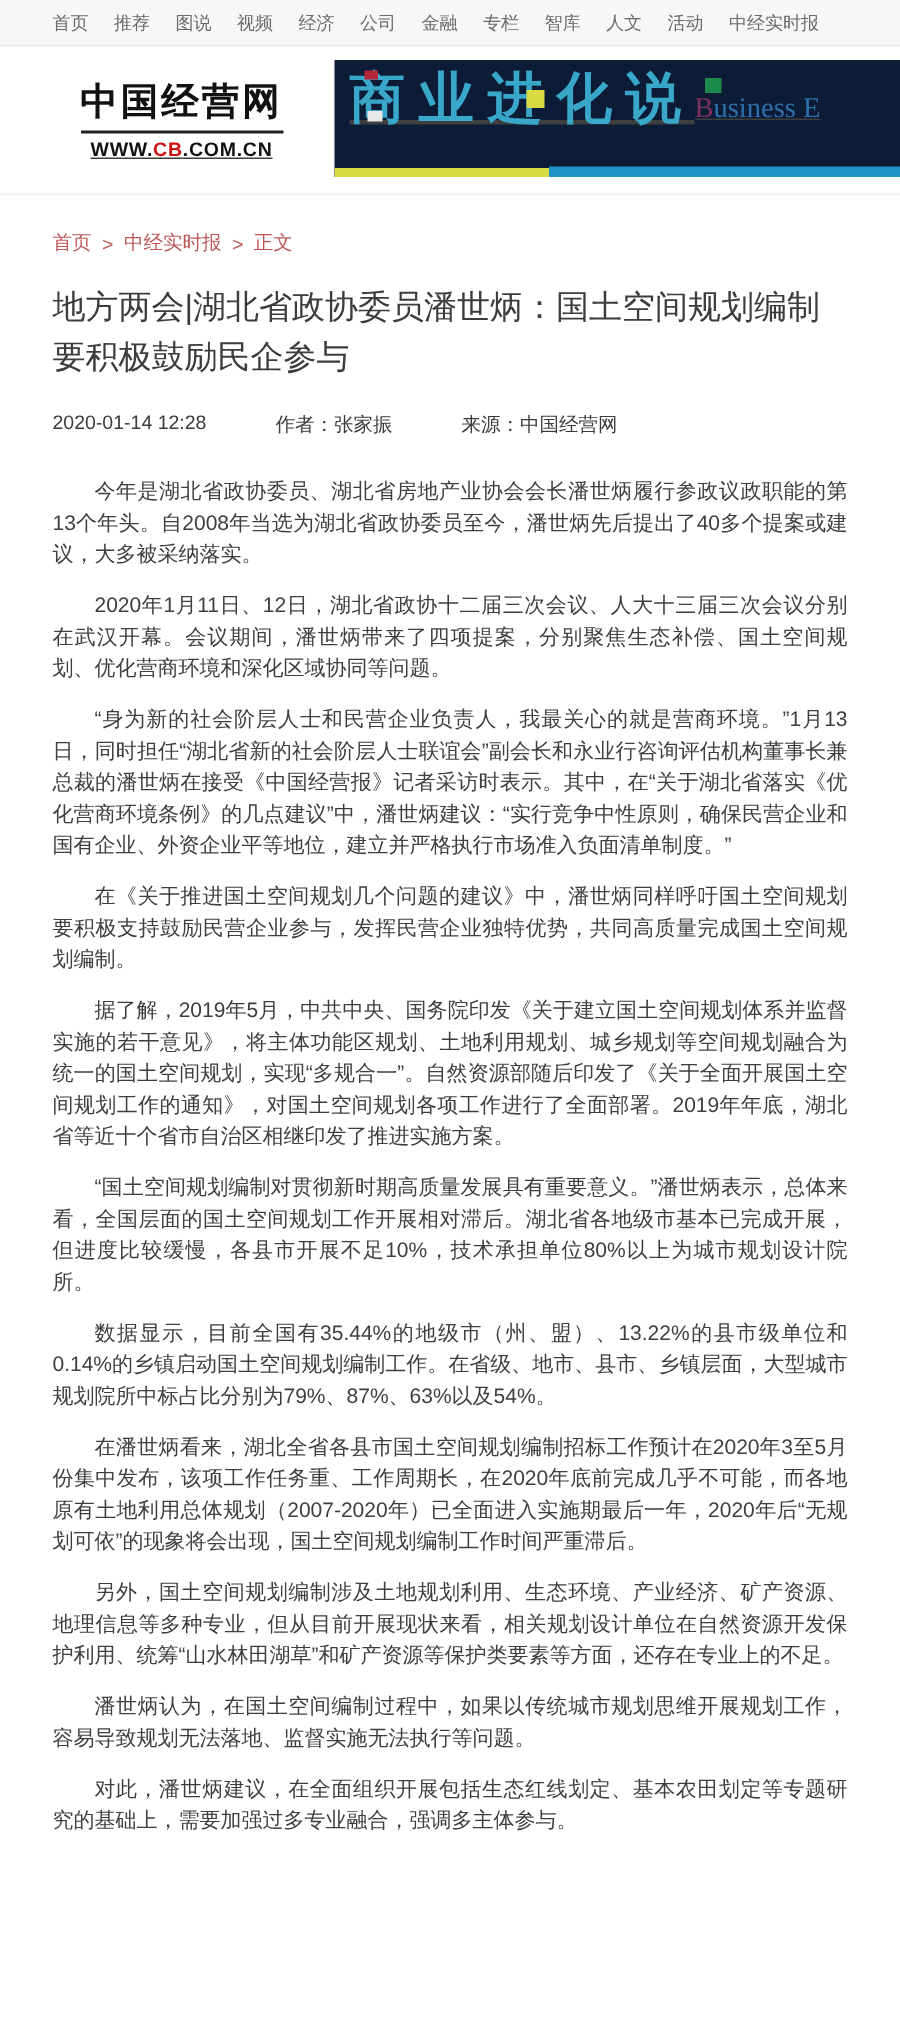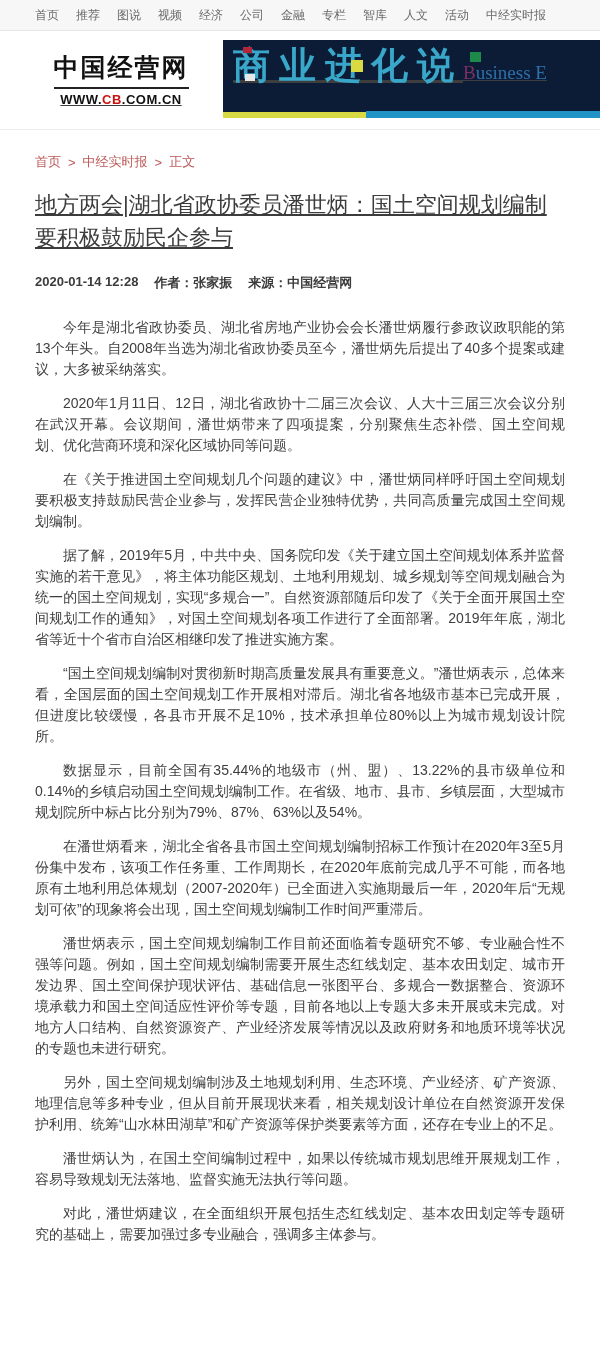--- a/index.html
+++ b/index.html
@@ -101,29 +101,27 @@
   }
   .breadcrumb .crumb { cursor: pointer; }
 
   
   .title {
     margin: 17px 35px 0;
     font-size: 22px;
     line-height: 1.5;
     color: #3c3c3c;
     font-weight: 500;
-    text-decoration: underline;
   }
   .meta {
     margin: 20px 35px 0;
     font-size: 13px;
     color: #3c3c3c;
     display: flex;
-    gap: 16px;
-    font-weight: bold;
+    gap: 46px;
   }
 
   
   .article {
     margin: 25px 35px 0;
     padding-bottom: 24px;
     font-size: 14px;
     line-height: 1.5;
     color: #3e3e3e;
     text-align: justify;
@@ -177,23 +175,23 @@
 
 <div class="meta">
   <span>2020-01-14 12:28</span>
   <span>作者：张家振</span>
   <span>来源：中国经营网</span>
 </div>
 
 <article class="article">
   <p>今年是湖北省政协委员、湖北省房地产业协会会长潘世炳履行参政议政职能的第13个年头。自2008年当选为湖北省政协委员至今，潘世炳先后提出了40多个提案或建议，大多被采纳落实。</p>
   <p>2020年1月11日、12日，湖北省政协十二届三次会议、人大十三届三次会议分别在武汉开幕。会议期间，潘世炳带来了四项提案，分别聚焦生态补偿、国土空间规划、优化营商环境和深化区域协同等问题。</p>
+  <p>“身为新的社会阶层人士和民营企业负责人，我最关心的就是营商环境。”1月13日，同时担任“湖北省新的社会阶层人士联谊会”副会长和永业行咨询评估机构董事长兼总裁的潘世炳在接受《中国经营报》记者采访时表示。其中，在“关于湖北省落实《优化营商环境条例》的几点建议”中，潘世炳建议：“实行竞争中性原则，确保民营企业和国有企业、外资企业平等地位，建立并严格执行市场准入负面清单制度。”</p>
   <p>在《关于推进国土空间规划几个问题的建议》中，潘世炳同样呼吁国土空间规划要积极支持鼓励民营企业参与，发挥民营企业独特优势，共同高质量完成国土空间规划编制。</p>
   <p>据了解，2019年5月，中共中央、国务院印发《关于建立国土空间规划体系并监督实施的若干意见》，将主体功能区规划、土地利用规划、城乡规划等空间规划融合为统一的国土空间规划，实现“多规合一”。自然资源部随后印发了《关于全面开展国土空间规划工作的通知》，对国土空间规划各项工作进行了全面部署。2019年年底，湖北省等近十个省市自治区相继印发了推进实施方案。</p>
   <p>“国土空间规划编制对贯彻新时期高质量发展具有重要意义。”潘世炳表示，总体来看，全国层面的国土空间规划工作开展相对滞后。湖北省各地级市基本已完成开展，但进度比较缓慢，各县市开展不足10%，技术承担单位80%以上为城市规划设计院所。</p>
   <p>数据显示，目前全国有35.44%的地级市（州、盟）、13.22%的县市级单位和0.14%的乡镇启动国土空间规划编制工作。在省级、地市、县市、乡镇层面，大型城市规划院所中标占比分别为79%、87%、63%以及54%。</p>
   <p>在潘世炳看来，湖北全省各县市国土空间规划编制招标工作预计在2020年3至5月份集中发布，该项工作任务重、工作周期长，在2020年底前完成几乎不可能，而各地原有土地利用总体规划（2007-2020年）已全面进入实施期最后一年，2020年后“无规划可依”的现象将会出现，国土空间规划编制工作时间严重滞后。</p>
-  <p>潘世炳表示，国土空间规划编制工作目前还面临着专题研究不够、专业融合性不强等问题。例如，国土空间规划编制需要开展生态红线划定、基本农田划定、城市开发边界、国土空间保护现状评估、基础信息一张图平台、多规合一数据整合、资源环境承载力和国土空间适应性评价等专题，目前各地以上专题大多未开展或未完成。对地方人口结构、自然资源资产、产业经济发展等情况以及政府财务和地质环境等状况的专题也未进行研究。</p>
   <p>另外，国土空间规划编制涉及土地规划利用、生态环境、产业经济、矿产资源、地理信息等多种专业，但从目前开展现状来看，相关规划设计单位在自然资源开发保护利用、统筹“山水林田湖草”和矿产资源等保护类要素等方面，还存在专业上的不足。</p>
   <p>潘世炳认为，在国土空间编制过程中，如果以传统城市规划思维开展规划工作，容易导致规划无法落地、监督实施无法执行等问题。</p>
   <p>对此，潘世炳建议，在全面组织开展包括生态红线划定、基本农田划定等专题研究的基础上，需要加强过多专业融合，强调多主体参与。</p>
 
 </article>
 
 </body></html>

